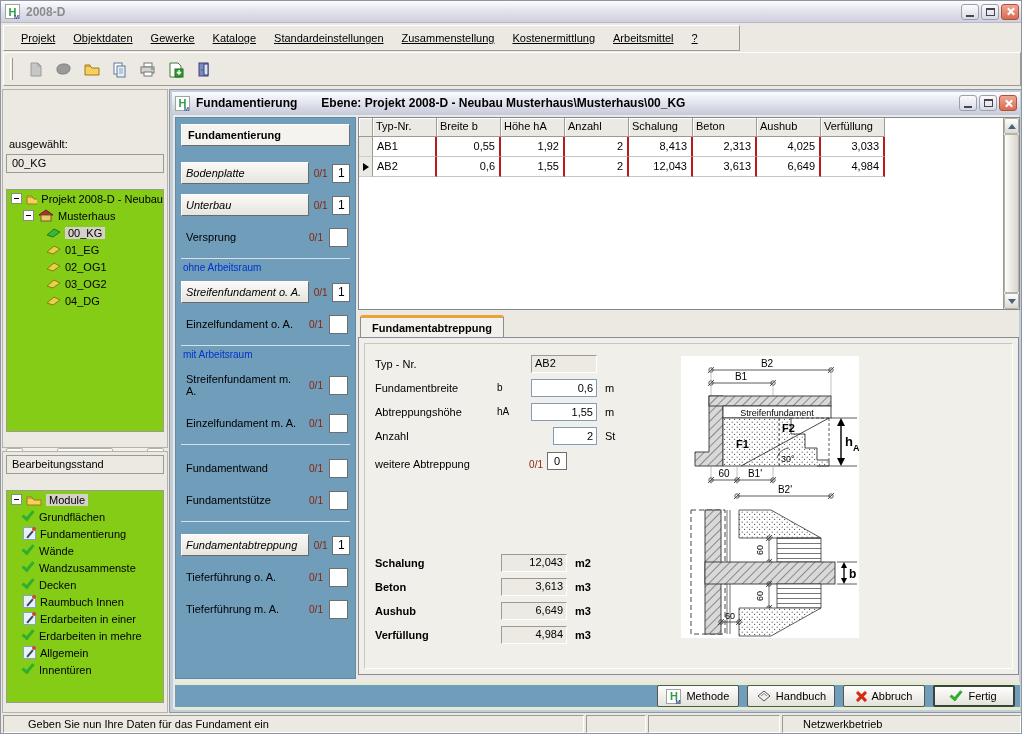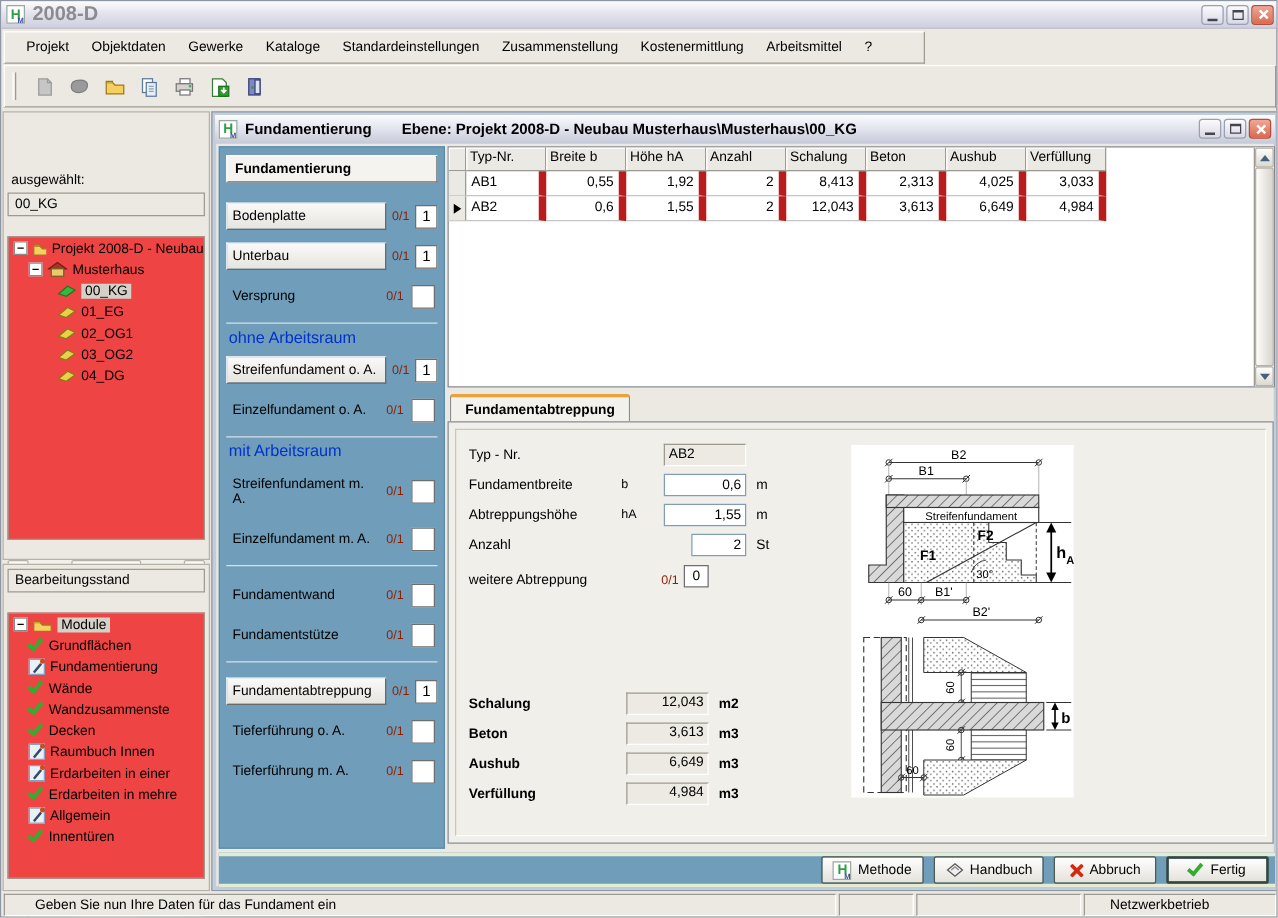--- a/index.html
+++ b/index.html
@@ -14,21 +14,21 @@
     border: 1px solid #8d96a4;
   }
 
   
   .titlebar {
     position: absolute; left:0; top:0; width:1022px; height:22px;
     background: linear-gradient(#fdfdfe, #e4e4ee 45%, #cfcfdf);
     border-bottom: 1px solid #b7b7c6;
     display: flex; align-items: center; gap:6px; padding: 0 4px;
   }
-  .titlebar .title { color:#8b8b90; font-weight:bold; font-size:16px; }
+  .titlebar .title { color:#8b8b90; font-weight:bold; font-size:12px; }
   .winbtns { margin-left:auto; display:flex; gap:2px; }
   .wbtn {
     width:18px; height:16px; border-radius:3px;
     background: linear-gradient(#fbfbfc,#d9d9e6);
     border:1px solid #9aa0b0;
     display:flex; align-items:center; justify-content:center; position:relative;
   }
   .wbtn.close { background: linear-gradient(#f0a795,#d96a50); border-color:#b05038; }
   .g-min { width:8px; height:2px; background:#45454f; margin-top:8px; }
   .g-max { width:9px; height:8px; border:1px solid #45454f; border-top:2px solid #45454f; }
@@ -44,40 +44,40 @@
     font-weight:bold; font-size:11px; color:#2f9e46; position:relative; flex:0 0 auto;
   }
   .logo::after { content:"M"; position:absolute; right:0px; bottom:-2px; font-size:6px; color:#3a4a9a; }
 
   
   .menubar {
     position:absolute; left:2px; top:24px; width:737px; height:26px;
     border:1px solid; border-color:#fff #9d9a90 #9d9a90 #fff;
     display:flex; align-items:center; padding-left:8px;
   }
-  .menu-item { padding:4px 9px; }
+  .menu-item { padding:4px 9px;text-decoration:underline; }
   .toolbar {
     position:absolute; left:2px; top:51px; width:1018px; height:34px;
     border:1px solid; border-color:#fff #9d9a90 #9d9a90 #fff;
     display:flex; align-items:center; gap:8px; padding-left:6px;
   }
   .tb-grip { width:3px; height:22px; border-left:1px solid #fff; border-right:1px solid #9d9a90; margin-right:4px; }
   .tbi { width:20px; height:20px; display:flex; align-items:center; justify-content:center; }
 
   
   .lpanel { position:absolute; background:#ece9e2; border:1px solid #b5b2a8; padding:2px; }
   #hier-panel { left:1px; top:88px; width:166px; height:359px; }
   #bearb-panel { left:1px; top:450px; width:166px; height:262px; }
   .lp-title { color:#a3a19c; font-weight:bold; font-size:12px; padding:3px 4px 5px; letter-spacing:1px; }
   .lp-label { padding:2px 4px 3px;margin-top:44px; }
   .flatbox {
     border:1px solid #9d9a90; background:#ece9e2; height:19px;
     padding:2px 5px; margin:1px 1px 4px;
   }
-  .treebox { background:#ef4444; border:1px solid #9d9a90; overflow:hidden; margin:16px 1px; }
+  .treebox { background:#84cc16; border:1px solid #9d9a90; overflow:hidden; margin:16px 1px; }
   #hier-tree { height:243px; }
   #bearb-tree { height:213px; }
   .trow { height:17px; display:flex; align-items:center; gap:4px; white-space:nowrap; padding-left:4px; }
   .trow.d1 { padding-left:16px; } .trow.d2 { padding-left:38px; }
   .tsel { background:#d5d1c9; padding:0 3px; }
   .expander {
     width:11px; height:11px; border:1px solid #8a8a8a; background:#fff; flex:0 0 auto;
     display:flex; align-items:center; justify-content:center;
   }
   .expander i { display:block; width:5px; height:1px; background:#000; }
@@ -126,29 +126,29 @@
     background:#6f9dba; border:1px solid #5d8aa8; padding:6px 5px;
   }
   .mhead {
     background:#f4f3ef; border:1px solid; border-color:#fff #6e6e6e #6e6e6e #fff;
     font-weight:bold; padding:4px 6px; margin-bottom:16px;
   }
   .mrow { display:flex; align-items:center; margin-bottom:10px; }
   .mod-btn {
     width:139px; padding:4px 4px;
     background:linear-gradient(#faf9f7,#e6e4de);
-    border:1px solid; border-color:#fff #6a6a6a #6a6a6a #fff;
+    border:1px solid; border-color:#fff #6a6a6a #6a6a6a #fff;font-style:italic;
   }
   .mod-lbl { width:122px; padding:5px 5px; }
   .mflag { width:26px; text-align:center; color:#8f1f00; font-size:10px; }
   .vbox {
     width:19px; height:19px; background:#fff; border:1px solid #6e6e6e;
     text-align:center; line-height:17px; font-size:12px;
   }
-  .mcap { border-top:1px solid #d7e0e6; color:#0033cc; font-size:13px; padding:3px 2px 0; margin:0 0 8px; }
+  .mcap { border-top:1px solid #d7e0e6; color:#0033cc; font-size:10px; padding:3px 2px 0; margin:0 0 8px; }
   .msep { border-top:1px solid #d7e0e6; margin:2px 0 12px; }
 
   
   #type-table {
     position:absolute; left:185px; top:2px; width:662px; height:193px;
     background:#fff; border:1px solid #828790;
   }
   .thead { display:flex; }
   .th {
     width:64px; height:19px; background:#ebe9e4; padding:2px 3px;
@@ -157,21 +157,21 @@
   }
   .th.sel, .tdsel { width:14px; flex:0 0 auto; }
   .trowdata { display:flex; }
   .tdsel {
     height:20px; background:#ebe9e4; border-right:1px solid #9d9a90; border-bottom:1px solid #cfcdc6;
     display:flex; align-items:center; justify-content:center;
   }
   .rowmark { width:0; height:0; border-top:4px solid transparent; border-bottom:4px solid transparent; border-left:6px solid #000; }
   .td {
     width:64px; height:20px; padding:3px 4px; text-align:right;
-    border-right:6px solid #b91c1c; border-bottom:1px solid #c5c5c5; overflow:hidden;
+    border-right:2px solid #b91c1c; border-bottom:1px solid #c5c5c5; overflow:hidden;
   }
   .td.c0 { text-align:left; }
   .vscroll { position:absolute; right:0; top:0; bottom:0; width:16px; border-left:1px solid #9d9a90; background:#f2f0eb; display:flex; flex-direction:column; }
   .vscroll .sb-btn { width:15px; height:16px; }
   .vthumb { flex:1; background:linear-gradient(90deg,#fdfdfb,#d8d5cd); border:1px solid #b5b2a8; border-radius:2px; margin:0; }
 
   
   #tabctrl { position:absolute; left:185px; top:200px; width:661px; height:360px; }
   .tab {
     position:absolute; left:2px; top:0; width:144px; height:22px;
@@ -226,21 +226,21 @@
   .abtn.default { border:2px solid #38463a; }
   .x-red { position:relative; width:11px; height:11px; flex:0 0 auto; }
   .x-red::before,.x-red::after { content:""; position:absolute; left:4px; top:-1px; width:3px; height:13px; background:#d42a10; border-radius:1px; }
   .x-red::before{ transform:rotate(45deg);} .x-red::after{ transform:rotate(-45deg);}
   .chk.big { border-color:#2fae2f; }
   .book-ic { flex:0 0 auto; }
 
   
   #statusbar { position:absolute; left:0; top:712px; width:1022px; height:22px; background:#ece9e2; display:flex; gap:2px; padding:2px 2px 0; }
   .sseg { height:18px; border:1px solid; border-color:#9c9a92 #fff #fff #9c9a92; padding:2px 6px; overflow:hidden; }
-  .s1 { width:666px; padding-left:24px; }
+  .s1 { width:581px; padding-left:24px; }
   .s2 { width:60px; } .s3 { width:132px; }
   .s4 { flex:1; padding-left:20px; }
 </style>
 </head>
 <body>
 
 <div class="titlebar">
   <span class="logo">H</span>
   <span class="title">2008-D</span>
   <span class="winbtns">

